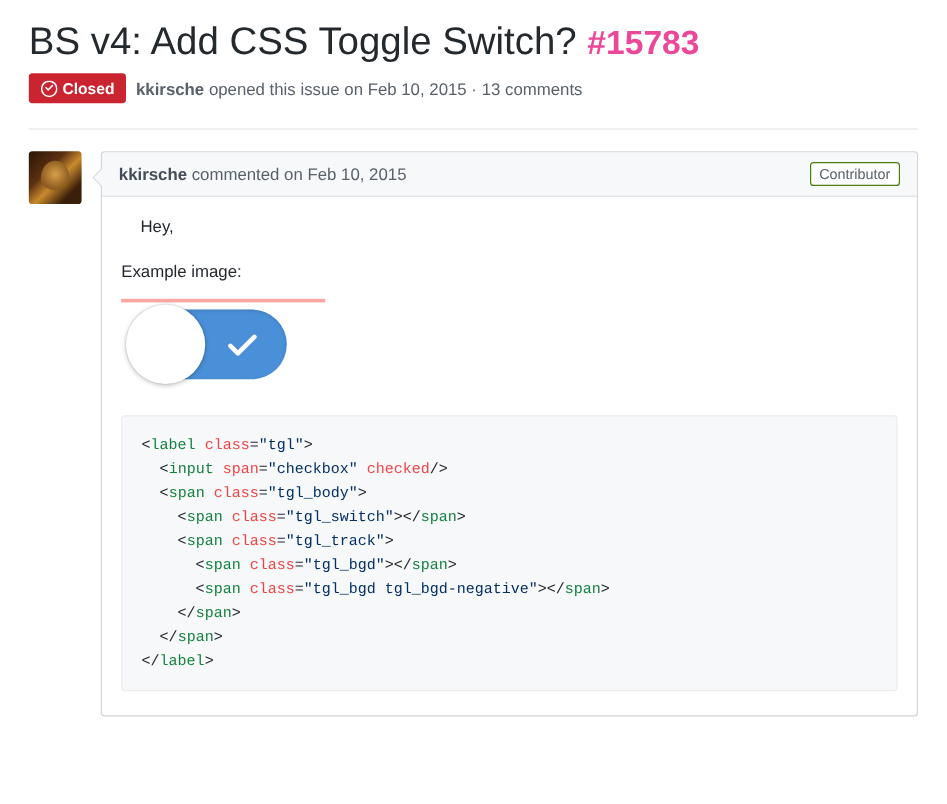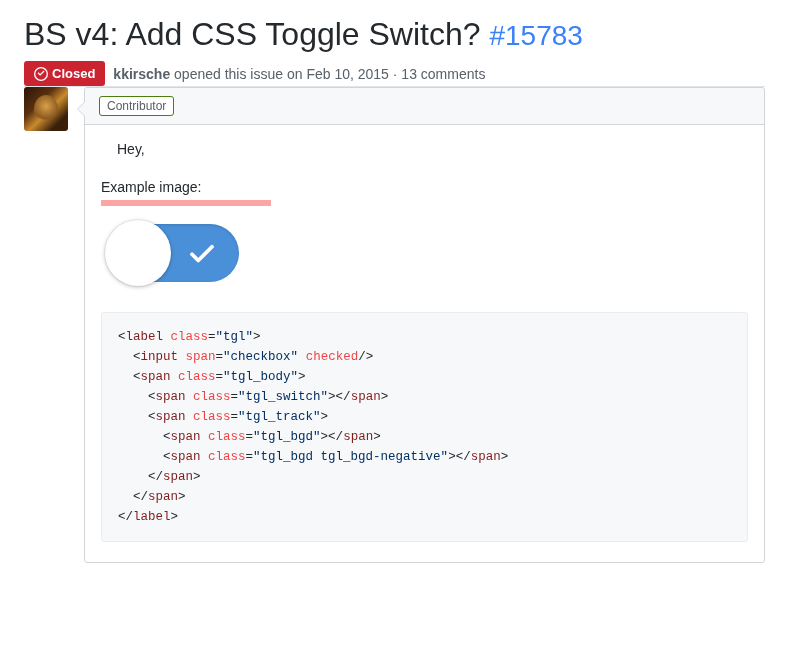--- a/index.html
+++ b/index.html
@@ -15,29 +15,30 @@
     margin: 0 0 8px 0;
     font-weight: 400;
   }
   .issue-title {
     font-size: 32px;
     font-weight: 400;
     color: #24292e;
   }
   .issue-number {
     font-size: 28px;
-    font-weight: 400;
-    color: #3b82f6;
+    font-weight: 700;
+    color: #ec4899;
   }
   .meta-row {
     display: flex;
     align-items: center;
     gap: 8px;
-    padding-bottom: 0;
+    padding-bottom: 21px;
     border-bottom: 1px solid #e1e4e8;
+    margin-bottom: 18px;
     text-align: center;
   }
   .state-badge {
     display: inline-flex;
     align-items: center;
     gap: 4px;
     background: #cb2431;
     color: #fff;
     font-size: 13px;
     font-weight: 600;
@@ -121,25 +122,24 @@
   }
   .comment-body {
     padding: 14px 16px 20px;
     font-size: 14px;
     color: #24292e;
     line-height: 1.55;
   }
   .comment-body p { margin: 0 0 16px 16px; }
   .example-caption {
     font-size: 14px;
-    padding-bottom: 2px;
-    border-bottom: 6px solid #fca5a5;
+    padding-bottom: 12px;
+    border-bottom: 3px solid #fca5a5;
     display: inline-block;
     width: 170px;
-    margin-bottom: 12px;
   }
   .toggle-demo {
     margin: 6px 0 30px 8px;
   }
   .toggle {
     width: 130px;
     height: 58px;
     background: #4a90d9;
     border-radius: 40px;
     position: relative;
@@ -166,21 +166,21 @@
     border: 1px solid #eaecef;
     border-radius: 3px;
     padding: 14px 16px;
     font-family: SFMono-Regular, Consolas, "Liberation Mono", Menlo, monospace;
     font-size: 12.5px;
     line-height: 1.6;
     overflow: auto;
     margin: 0;
     color: #24292e;
   }
-  .t  { color: #7f1d1d; } 
+  .t  { color: #15803d; } 
   .a  { color: #ef4444; } 
   .s  { color: #032f62; } 
   .p  { color: #24292e; } 
 </style>
 </head>
 <body>
 
 <h1 class="issue-title-row">
   <span class="issue-title">BS v4: Add CSS Toggle Switch?</span>
   <span class="issue-number">#15783</span>
@@ -199,20 +199,25 @@
     <span>opened this issue</span>
     <span>on Feb 10, 2015</span>
     · <span>13 comments</span>
   </span>
 </div>
 
 <div class="thread">
   <div class="avatar"></div>
   <div class="comment">
     <div class="comment-header">
+      <span>
+        <a class="author">kkirsche</a>
+        <span>commented</span>
+        <span>on Feb 10, 2015</span>
+      </span>
       <span class="role-badge">Contributor</span>
     </div>
     <div class="comment-body">
       <p>Hey,</p>
       <div class="example-caption">Example image:</div>
       <div class="toggle-demo">
         <div class="toggle">
           <div class="knob"></div>
           <span class="check">
             <svg width="30" height="30" viewBox="0 0 24 24" fill="none" stroke="#fff" stroke-width="3" stroke-linecap="round" stroke-linejoin="round">

